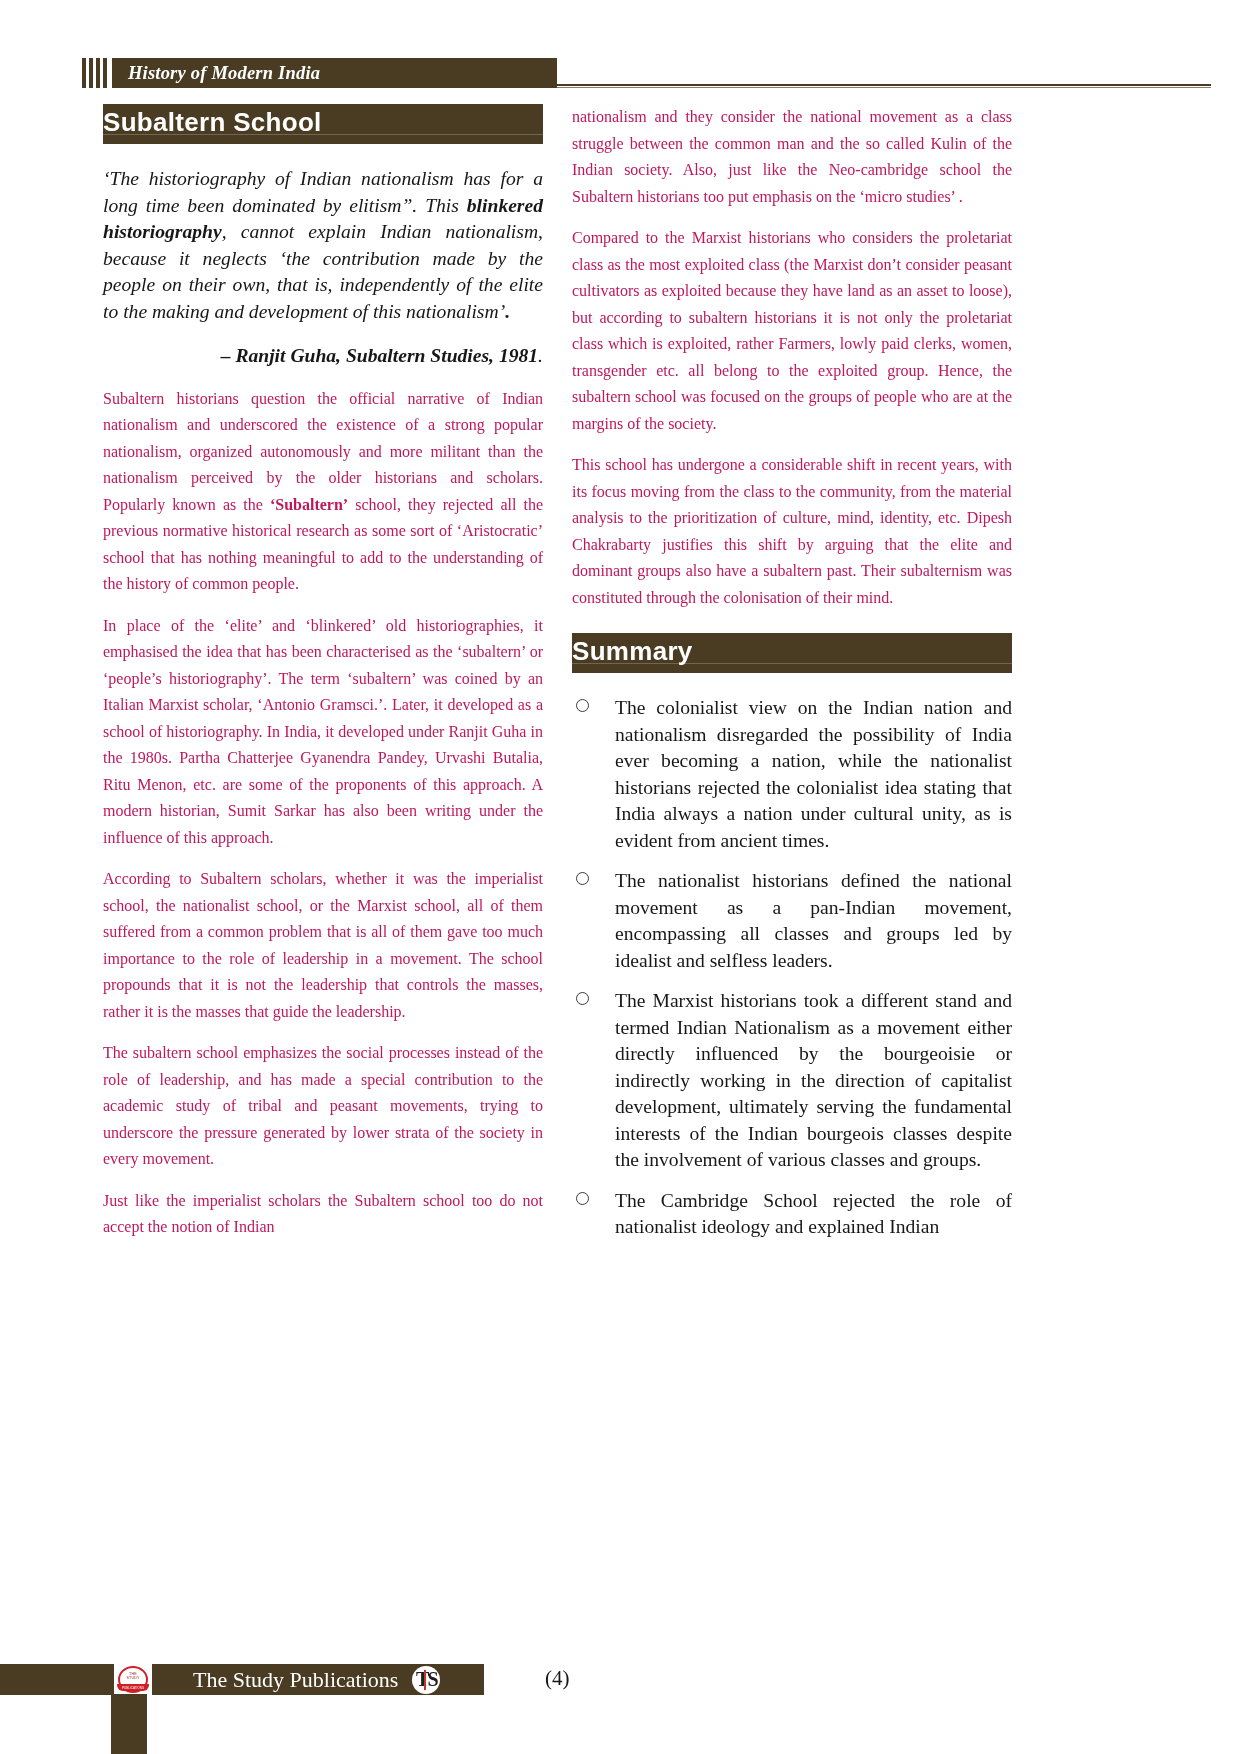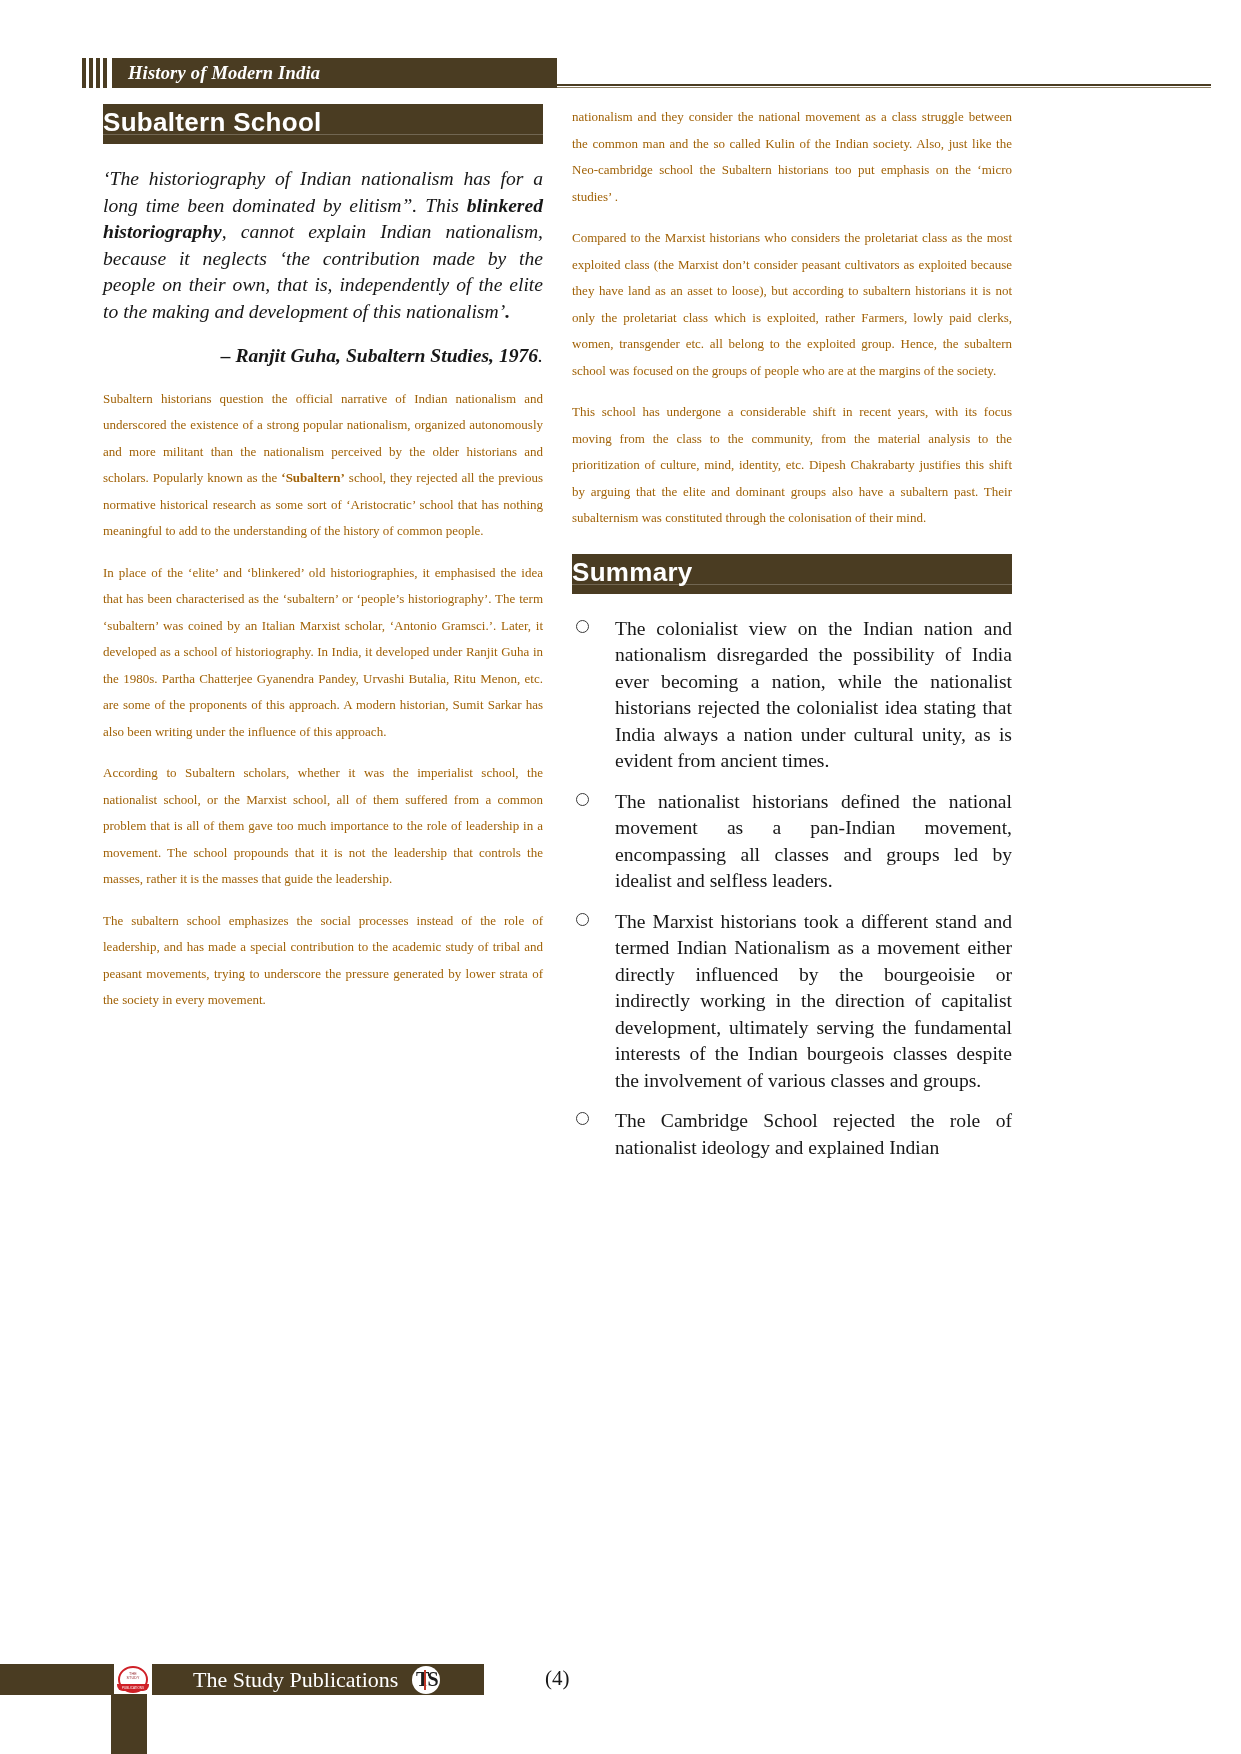--- a/index.html
+++ b/index.html
@@ -136,25 +136,25 @@
     letter-spacing: 0.3px;
     position: relative;
     z-index: 2;
     margin-bottom: 3px;
   }
 
   
   p.body {
     margin: 0 0 15px 0;
     font-family: "Liberation Serif", serif;
-    font-size: 13px;
+    font-size: 16px;
     line-height: 26.5px;
     text-align: justify;
     text-justify: inter-word;
-    color: #a16207;
+    color: #be185d;
     hyphens: none;
   }
   p.body:last-child { margin-bottom: 0; }
 
   p.quote {
     margin: 0 0 18px 0;
     font-family: "Liberation Serif", serif;
     font-style: italic;
     font-size: 19.6px;
     line-height: 26.5px;
@@ -321,27 +321,28 @@
   </div>
 
   <div class="col col-left">
 
     <div class="title-bar">
       <span class="title-bar-text">Subaltern School</span>
     </div>
 
     <p class="quote"><span>‘The historiography of Indian nationalism has for a long time been dominated by elitism”. This </span><b>blinkered historiography</b><span>, cannot explain Indian nationalism, because it neglects ‘the contribution made by the people on their own, that is, independently of the elite to the making and development of this nationalism’</span><b>.</b></p>
 
-    <p class="attrib"><span>– Ranjit Guha, Subaltern Studies, 1976</span><span class="plain">.</span></p>
+    <p class="attrib"><span>– Ranjit Guha, Subaltern Studies, 1981</span><span class="plain">.</span></p>
 
     <p class="body"><span>Subaltern historians question the official narrative of Indian nationalism and underscored the existence of a strong popular nationalism, organized autonomously and more militant than the nationalism perceived by the older historians and scholars. Popularly known as the </span><span class="b">‘Subaltern’</span><span> school, they rejected all the previous normative historical research as some sort of ‘Aristocratic’ school that has nothing meaningful to add to the understanding of the history of common people.</span></p>
 
     <p class="body">In place of the ‘elite’ and ‘blinkered’ old historiographies, it emphasised the idea that has been characterised as the ‘subaltern’ or ‘people’s historiography’. The term ‘subaltern’ was coined by an Italian Marxist scholar, ‘Antonio Gramsci.’. Later, it developed as a school of historiography. In India, it developed under Ranjit Guha in the 1980s. Partha Chatterjee  Gyanendra Pandey, Urvashi Butalia, Ritu Menon, etc. are some of the proponents of this approach. A modern historian, Sumit Sarkar has also been writing under the influence of this approach.</p>
     <p class="body">According to Subaltern scholars, whether it was the imperialist school, the nationalist school, or the Marxist school, all of them suffered from a common problem that is all of them gave too much importance to the role of leadership in a movement. The school propounds that it is not the leadership that controls the masses, rather it is the masses that guide the leadership.</p>
     <p class="body">The subaltern school emphasizes the social processes instead of the role of leadership, and has made a special contribution to the academic study of tribal and peasant movements, trying to underscore the pressure generated by lower strata of the society in every movement.</p>
+    <p class="body">Just like the imperialist scholars the Subaltern school too do not accept the notion of Indian</p>
   </div>
 
   <div class="col col-right">
 
     <p class="body">nationalism and they consider the national movement as a class struggle between the common man and the so called Kulin of the Indian society. Also, just like the Neo-cambridge school the Subaltern historians too put emphasis on the ‘micro studies’ .</p>
     <p class="body">Compared to the Marxist historians who considers the proletariat class as the most exploited class (the Marxist don’t consider peasant cultivators as exploited because they have land as an asset to loose), but according to subaltern historians it is not only the proletariat class which is exploited, rather Farmers, lowly paid clerks, women, transgender etc. all belong to the exploited group. Hence, the subaltern school was focused on the groups of people who are at the margins of the society.</p>
     <p class="body">This school has undergone a considerable shift in recent years, with its focus moving from the class to the community, from the material analysis to the prioritization of culture, mind, identity, etc. Dipesh Chakrabarty justifies this shift by arguing that the elite and dominant groups also have a subaltern past. Their subalternism was constituted through the colonisation of their mind.</p>
 
     <div class="title-bar" style="margin-top:22px;">
       <span class="title-bar-text">Summary</span>

